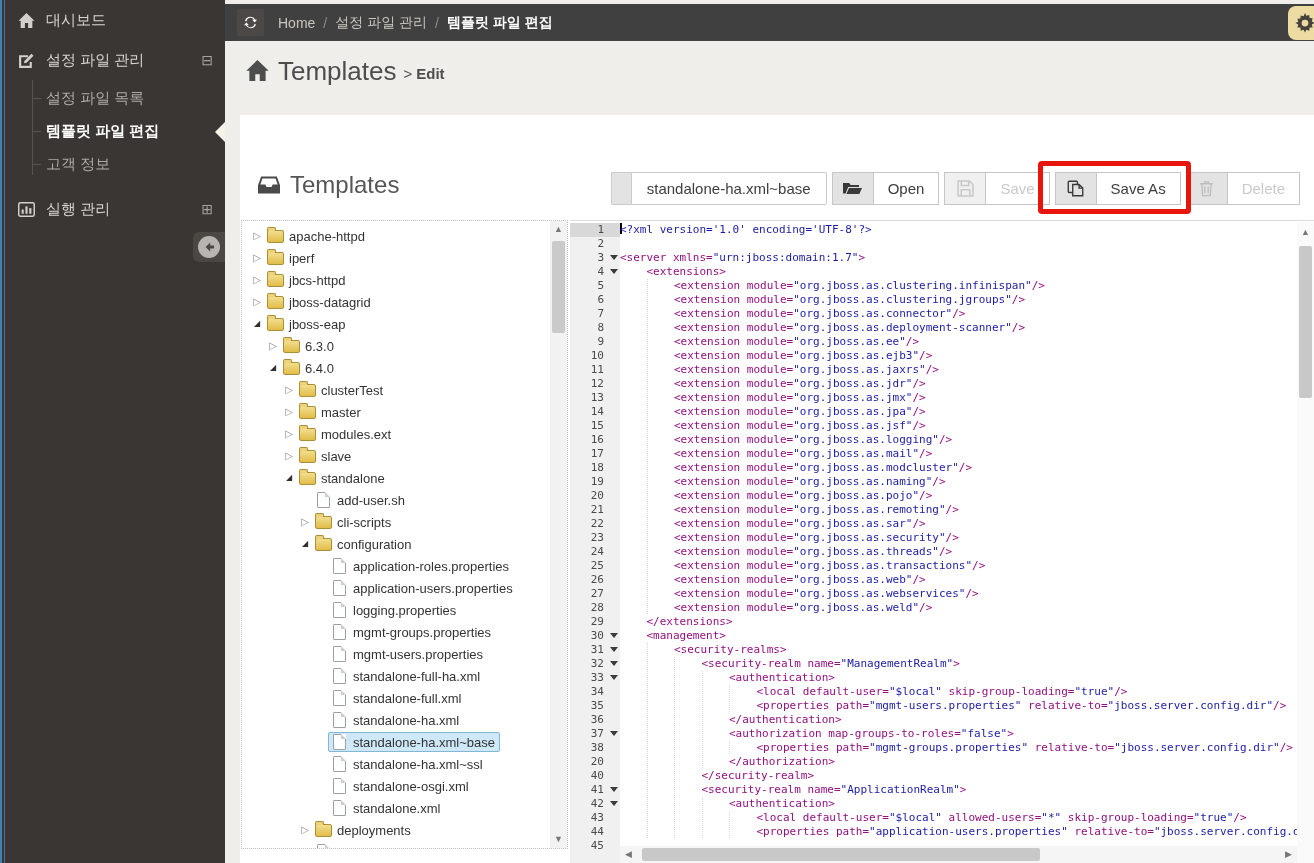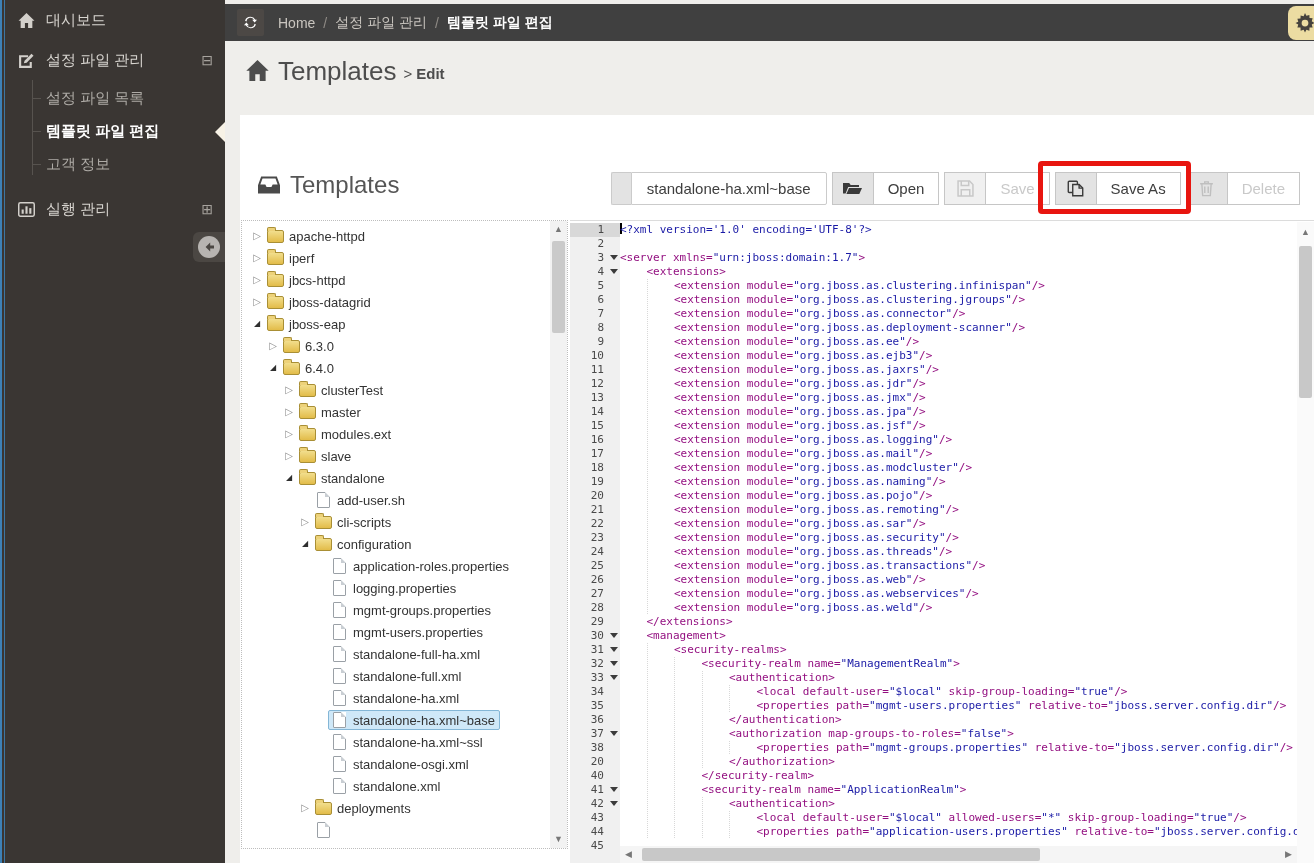--- a/index.html
+++ b/index.html
@@ -365,20 +365,27 @@
             <span class="node-a">
               <span class="fold-ic"></span>
               <span>configuration</span>
             </span>
           </div>
           <div class="trow" style="padding-left: 70px;">
             <span class="arr"></span>
             <span class="node-a">
               <span class="file-ic"></span>
               <span>application-roles.properties</span>
+            </span>
+          </div>
+          <div class="trow" style="padding-left: 70px;">
+            <span class="arr"></span>
+            <span class="node-a">
+              <span class="file-ic"></span>
+              <span>application-users.properties</span>
             </span>
           </div>
           <div class="trow" style="padding-left: 70px; align-items: center;">
             <span class="arr"></span>
             <span class="node-a">
               <span class="file-ic"></span>
               <span>logging.properties</span>
             </span>
           </div>
           <div class="trow" style="padding-left: 70px;">

